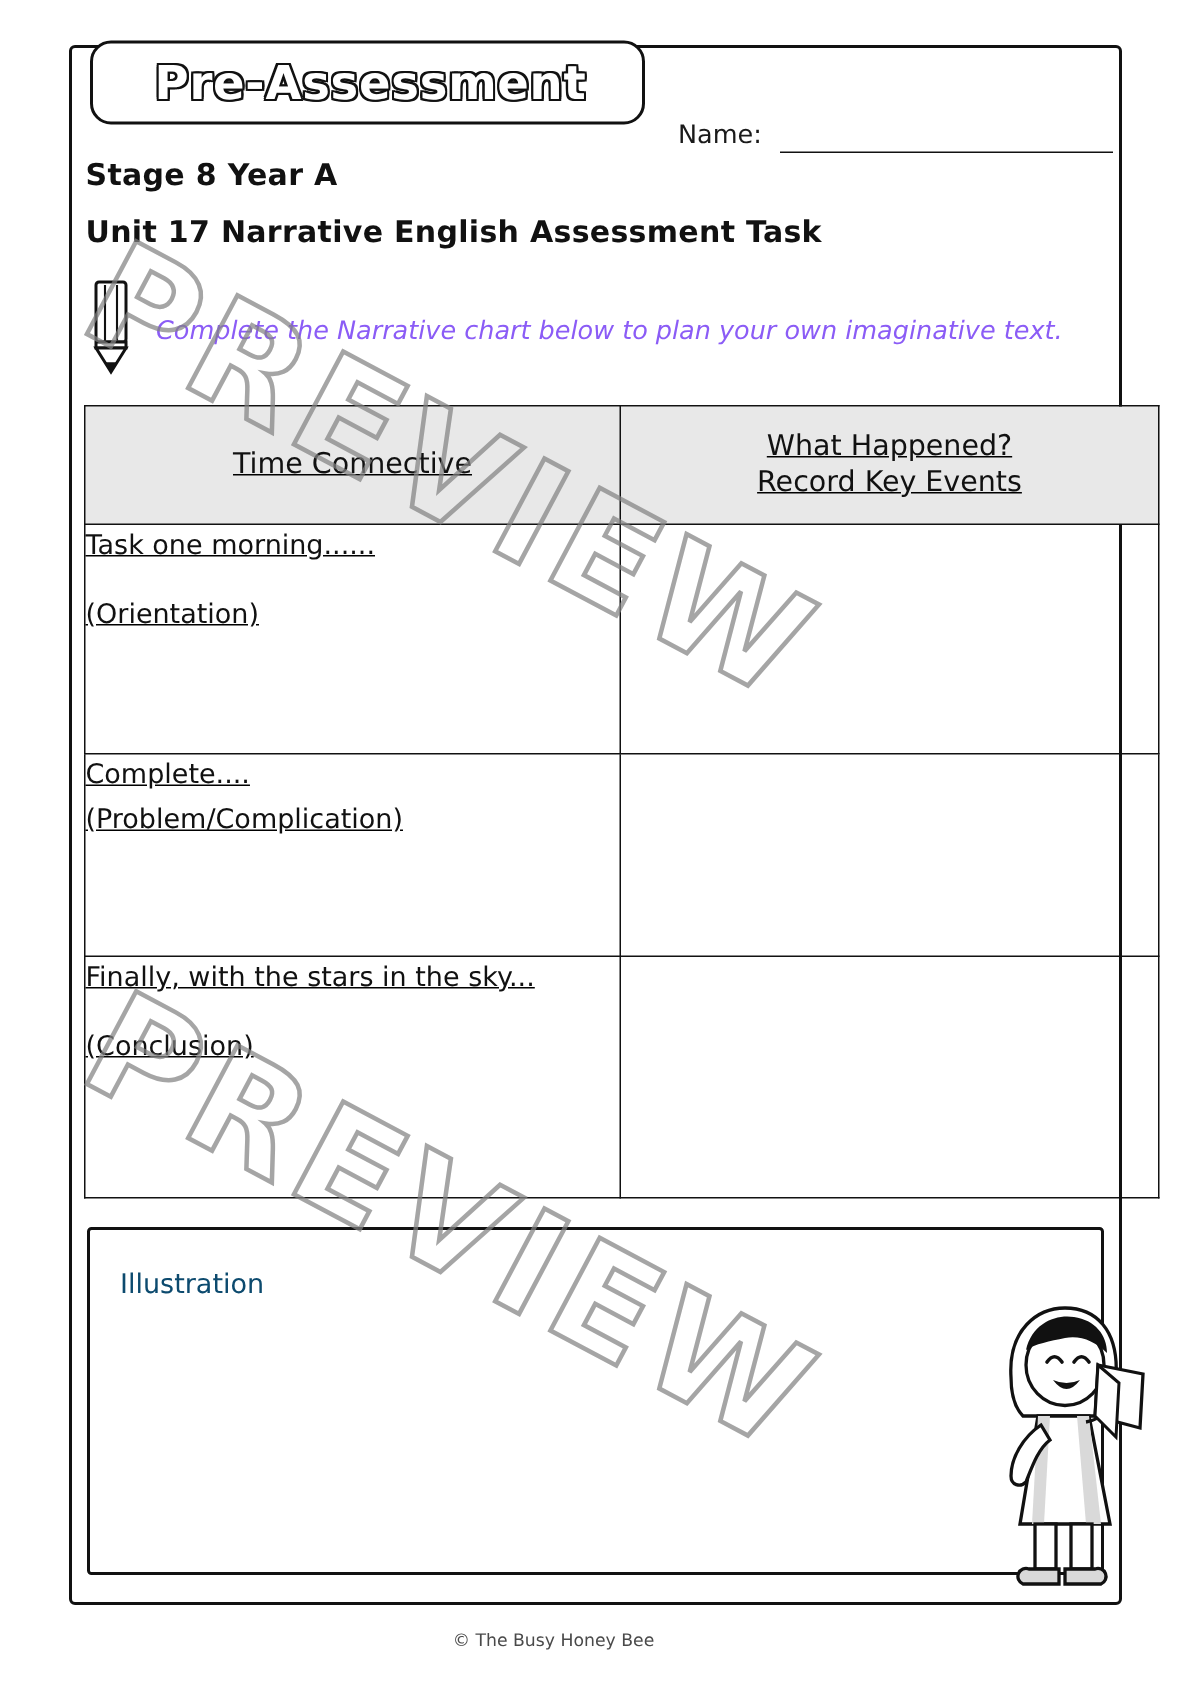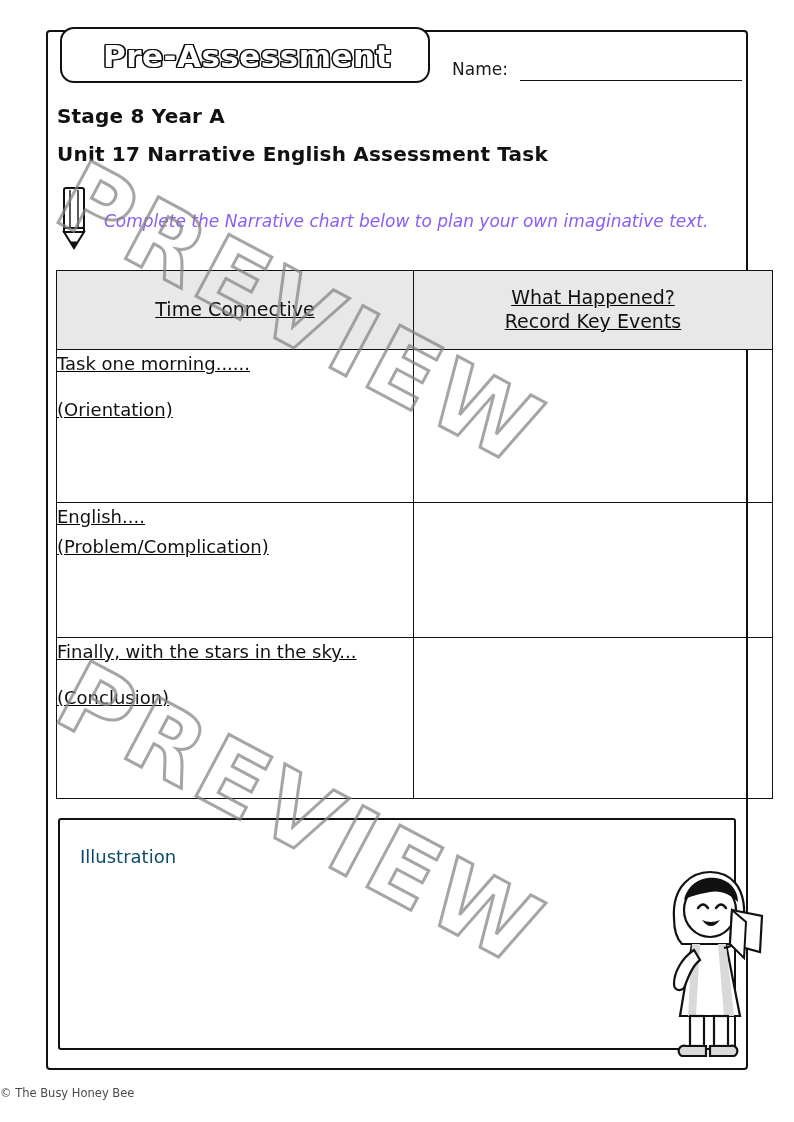--- a/index.html
+++ b/index.html
@@ -66,21 +66,21 @@
       -1.4px -1.4px 0 #111, 1.4px -1.4px 0 #111,
       -1.4px 1.4px 0 #111, 1.4px 1.4px 0 #111,
       -1.4px 0 0 #111, 1.4px 0 0 #111,
       0 -1.4px 0 #111, 0 1.4px 0 #111;
   }
 
   
   .name-block {
     position: absolute;
     left: 452px;
-    top: 59px;
+    top: 80px;
     width: 290px;
     height: 28px;
   }
   .name-label {
     position: absolute;
     left: 0;
     top: 0;
     font-size: 17px;
     color: #1a1a1a;
     font-family: "DejaVu Sans", sans-serif;
@@ -199,21 +199,21 @@
     font-size: 18px;
     color: #0c4a6e;
   }
 
   
   .footer {
     position: absolute;
     left: 0;
     top: 1086px;
     width: 794px;
-    text-align: left;
+    text-align: center;
     padding-right: 56px;
     box-sizing: border-box;
     font-size: 11.5px;
     color: #4a4a4a;
     font-family: "DejaVu Sans", sans-serif;
   }
 
   
   .clipart-girl {
     position: absolute;
@@ -300,21 +300,21 @@
     <tbody>
       <tr class="row1">
         <td class="cell-left">
           <span>Task one morning......</span>
           <span class="sub">(Orientation)</span>
         </td>
         <td></td>
       </tr>
       <tr class="row2">
         <td class="cell-left">
-          <span>English....</span>
+          <span>Complete....</span>
           <span class="sub-tight">(Problem/Complication)</span>
         </td>
         <td></td>
       </tr>
       <tr class="row3">
         <td class="cell-left">
           <span>Finally, with the stars in the sky...</span>
           <span class="sub">(Conclusion)</span>
         </td>
         <td></td>

